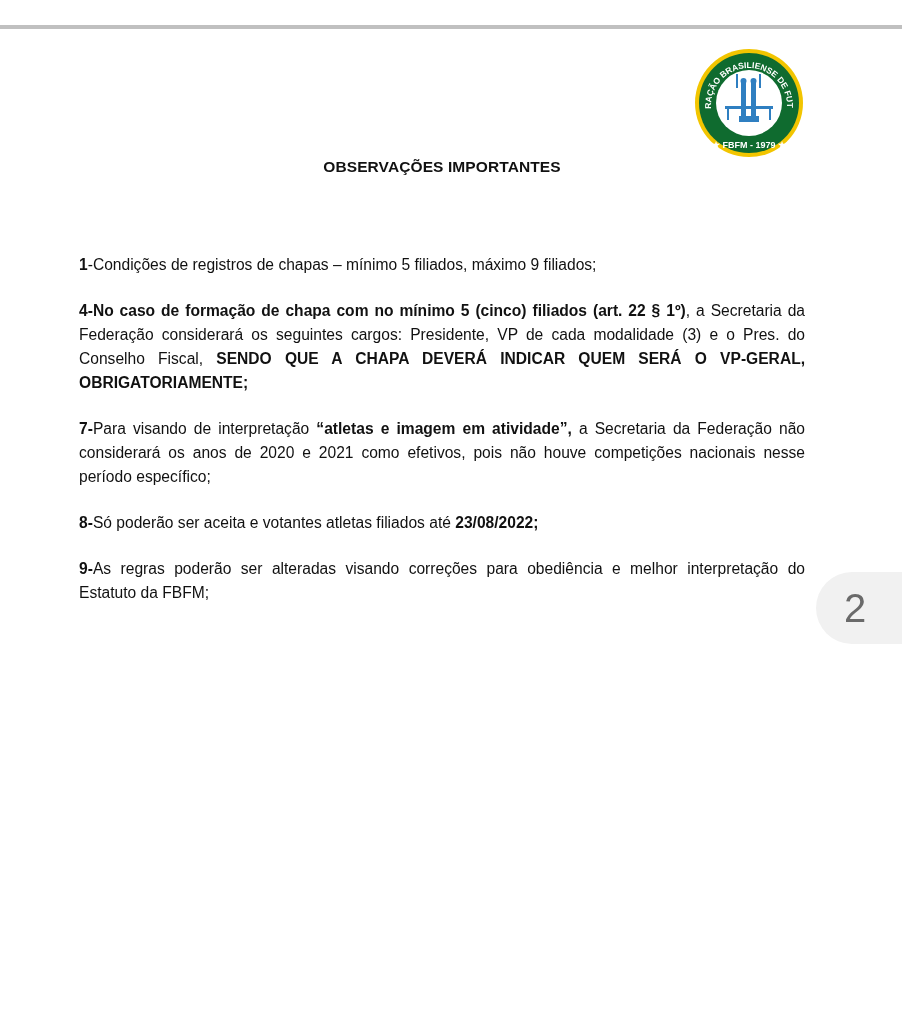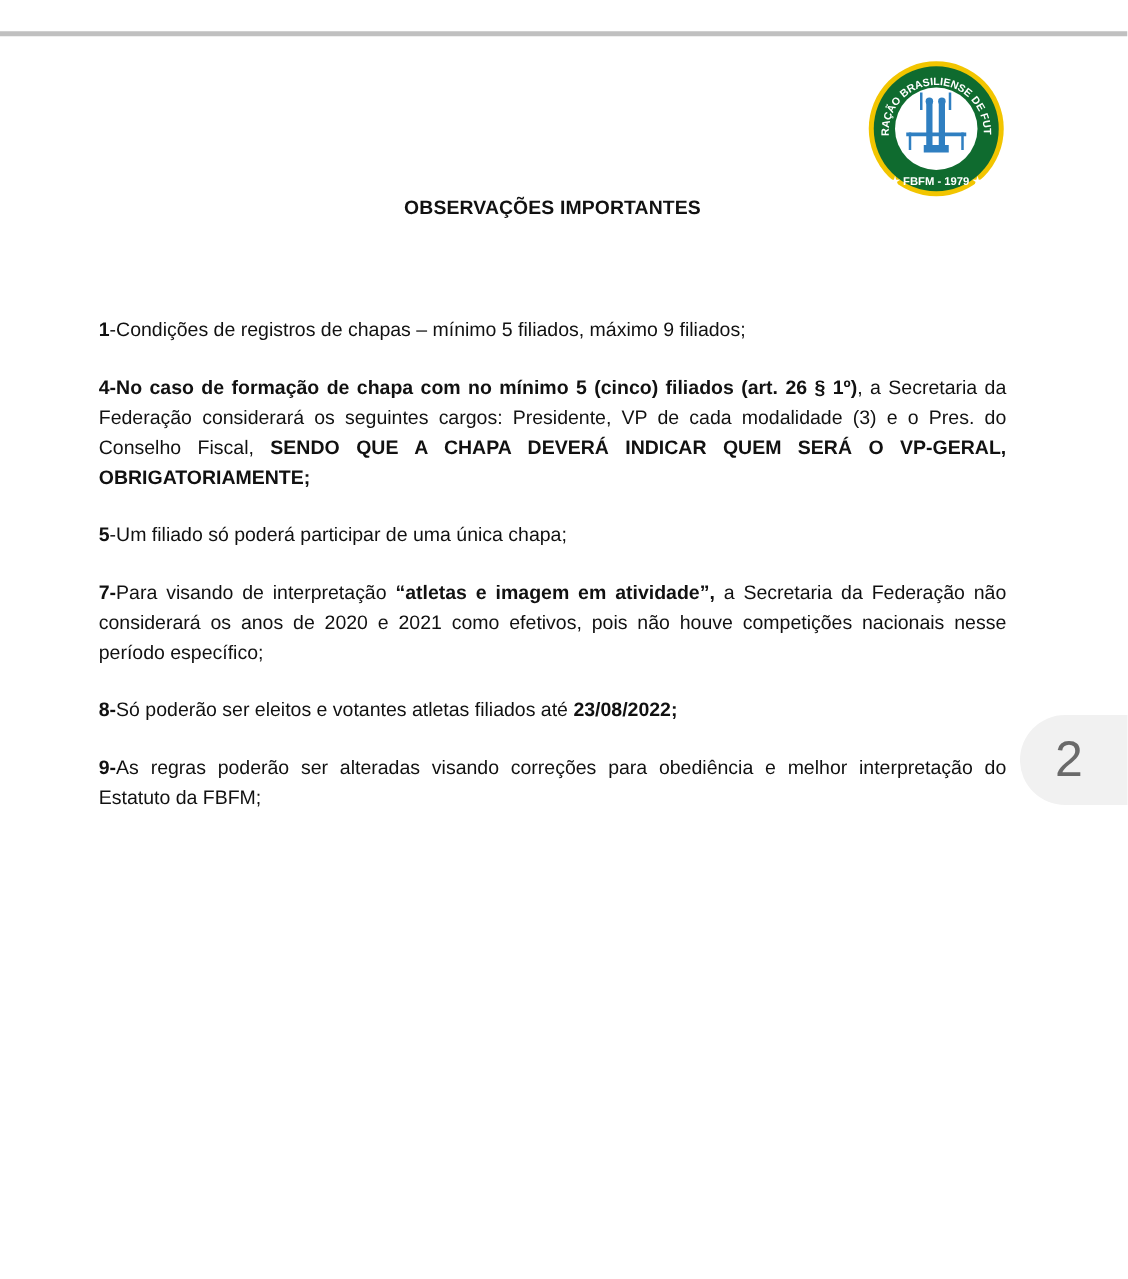--- a/index.html
+++ b/index.html
@@ -105,27 +105,26 @@
   </svg>
 </div>
 
 <div class="doc-title">OBSERVAÇÕES IMPORTANTES</div>
 
 <div class="content">
   <p class="item"><b>1</b><span>-Condições de registros de chapas – mínimo 5 filiados, máximo 9 filiados;</span></p>
 
 
 
-  <p class="item"><b>4</b><b>-No caso de formação de chapa com no mínimo 5 (cinco) filiados (art. 26 § 1º)</b><span>, a Secretaria da Federação considerará os seguintes cargos: Presidente, VP de cada modalidade (3) e o Pres. do Conselho Fiscal, </span><b>SENDO QUE A CHAPA DEVERÁ INDICAR QUEM SERÁ O VP-GERAL, OBRIGATORIAMENTE;</b></p>
+  <p class="item"><b>4</b><b>-No caso de formação de chapa com no mínimo 5 (cinco) filiados (art. 22 § 1º)</b><span>, a Secretaria da Federação considerará os seguintes cargos: Presidente, VP de cada modalidade (3) e o Pres. do Conselho Fiscal, </span><b>SENDO QUE A CHAPA DEVERÁ INDICAR QUEM SERÁ O VP-GERAL, OBRIGATORIAMENTE;</b></p>
 
-  <p class="item"><b>5</b><span>-Um filiado só poderá participar de uma única chapa;</span></p>
 
 
   <p class="item"><b>7</b><b>-</b><span>Para visando de interpretação  </span><b>“atletas e imagem em atividade”,</b><span> a Secretaria da Federação não considerará os anos de 2020 e 2021 como efetivos, pois não houve competições nacionais nesse período específico;</span></p>
 
-  <p class="item"><b>8</b><b>-</b><span>Só poderão ser eleitos e votantes atletas filiados até </span><b>23/08/2022;</b></p>
+  <p class="item"><b>8</b><b>-</b><span>Só poderão ser aceita e votantes atletas filiados até </span><b>23/08/2022;</b></p>
 
   <p class="item"><b>9</b><b>-</b><span>As regras poderão ser alteradas visando correções para obediência e melhor interpretação do Estatuto da FBFM;</span></p>
 </div>
 
 <div class="page-badge">
     <span>2</span>
   </div>
 
 </body></html>

